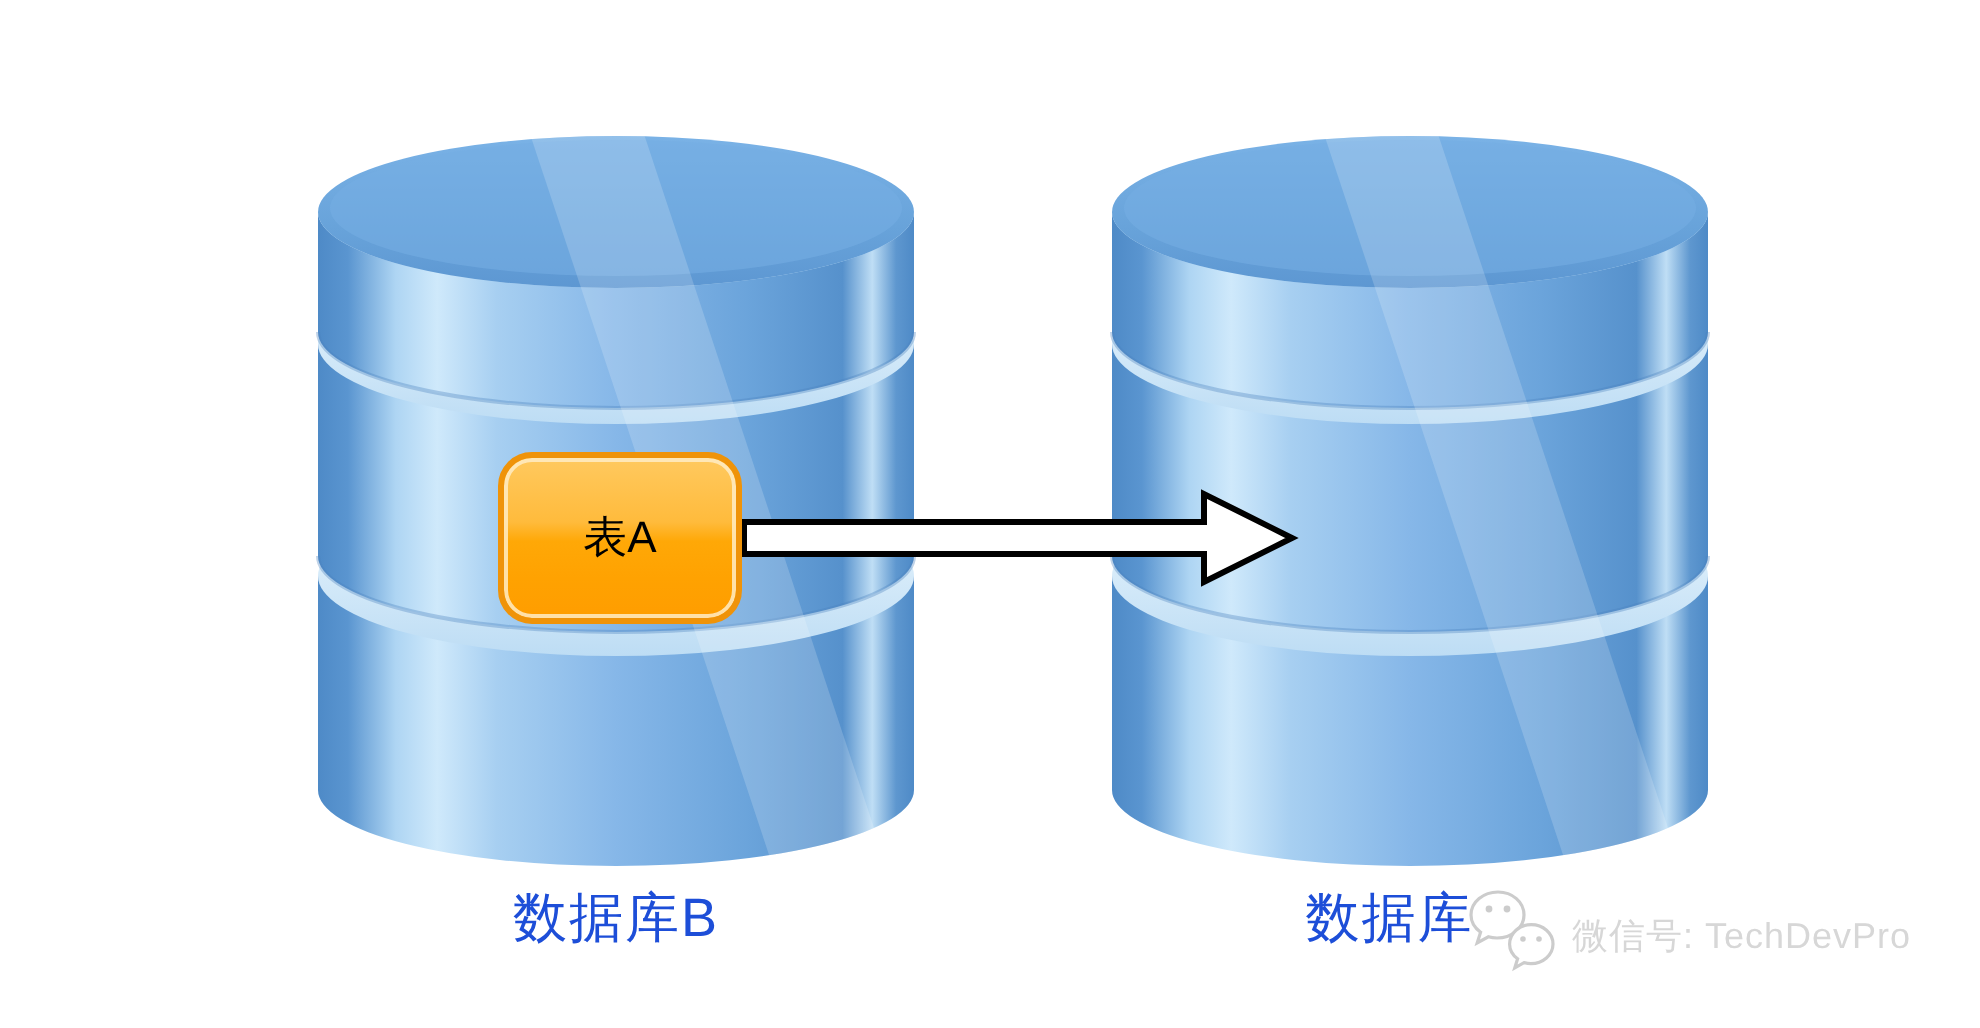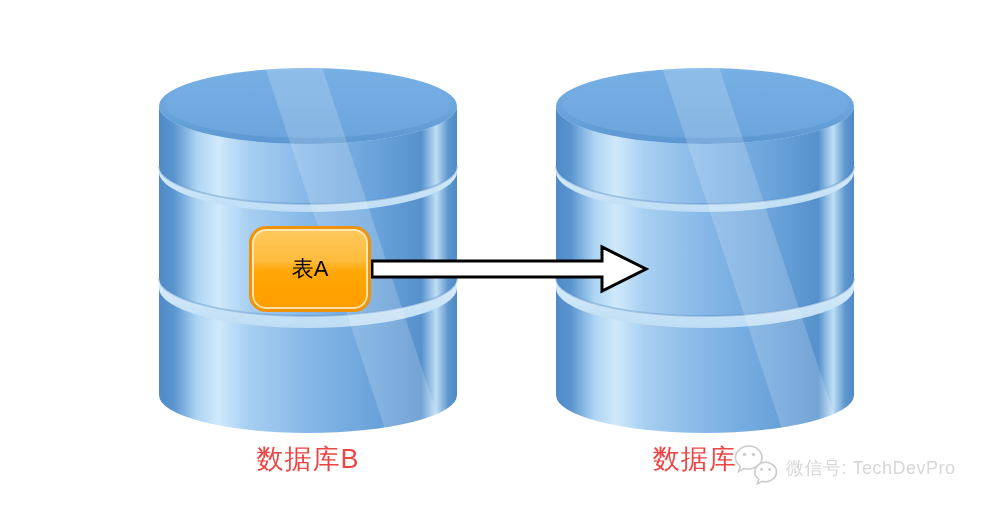--- a/index.html
+++ b/index.html
@@ -21,21 +21,21 @@
     background:linear-gradient(180deg,#ffc95f 0%,#ffbb3c 40%,#ffa807 52%,#ffa201 75%,#ff9d00 100%);
     box-shadow:inset 0 0 0 2px rgba(255,236,198,0.85);
     display:flex;align-items:center;justify-content:center;
     font-size:22px;color:#000000;
   }
   .node-a{left:207px;top:226px;}
   .node-d{left:602px;top:226px;}
   .db-label{
     position:absolute;width:300px;top:441px;
     text-align:center;
-    font-size:27px;color:#ef4444;letter-spacing:1px;
+    font-size:27px;color:#1d4ed8;letter-spacing:1px;
   }
   .db-label-b{left:116px;}
   .db-label-c{left:513px;}
   .watermark{
     position:absolute;left:690px;top:442px;
     display:flex;align-items:center;gap:6px;
     pointer-events:none;
   }
   .watermark-text{
     font-size:18px;color:#d7d7d7;letter-spacing:0.5px;

